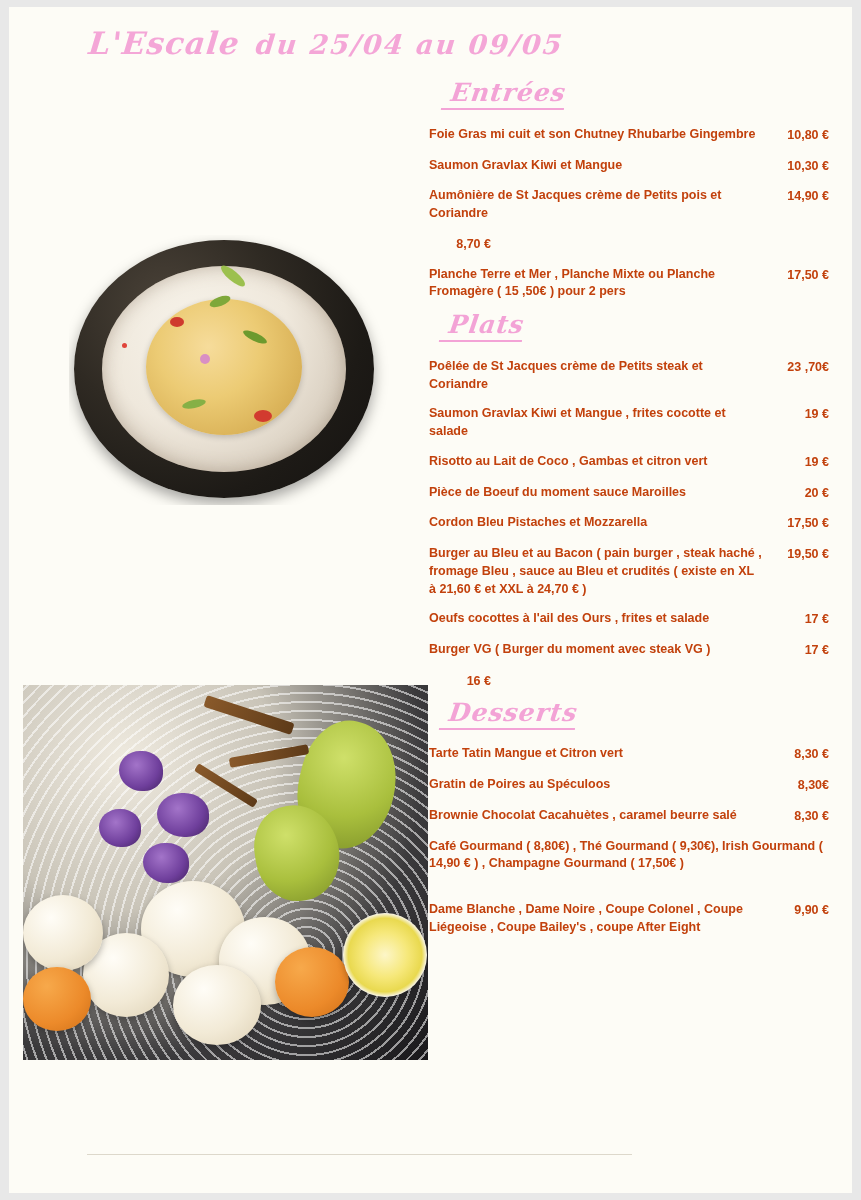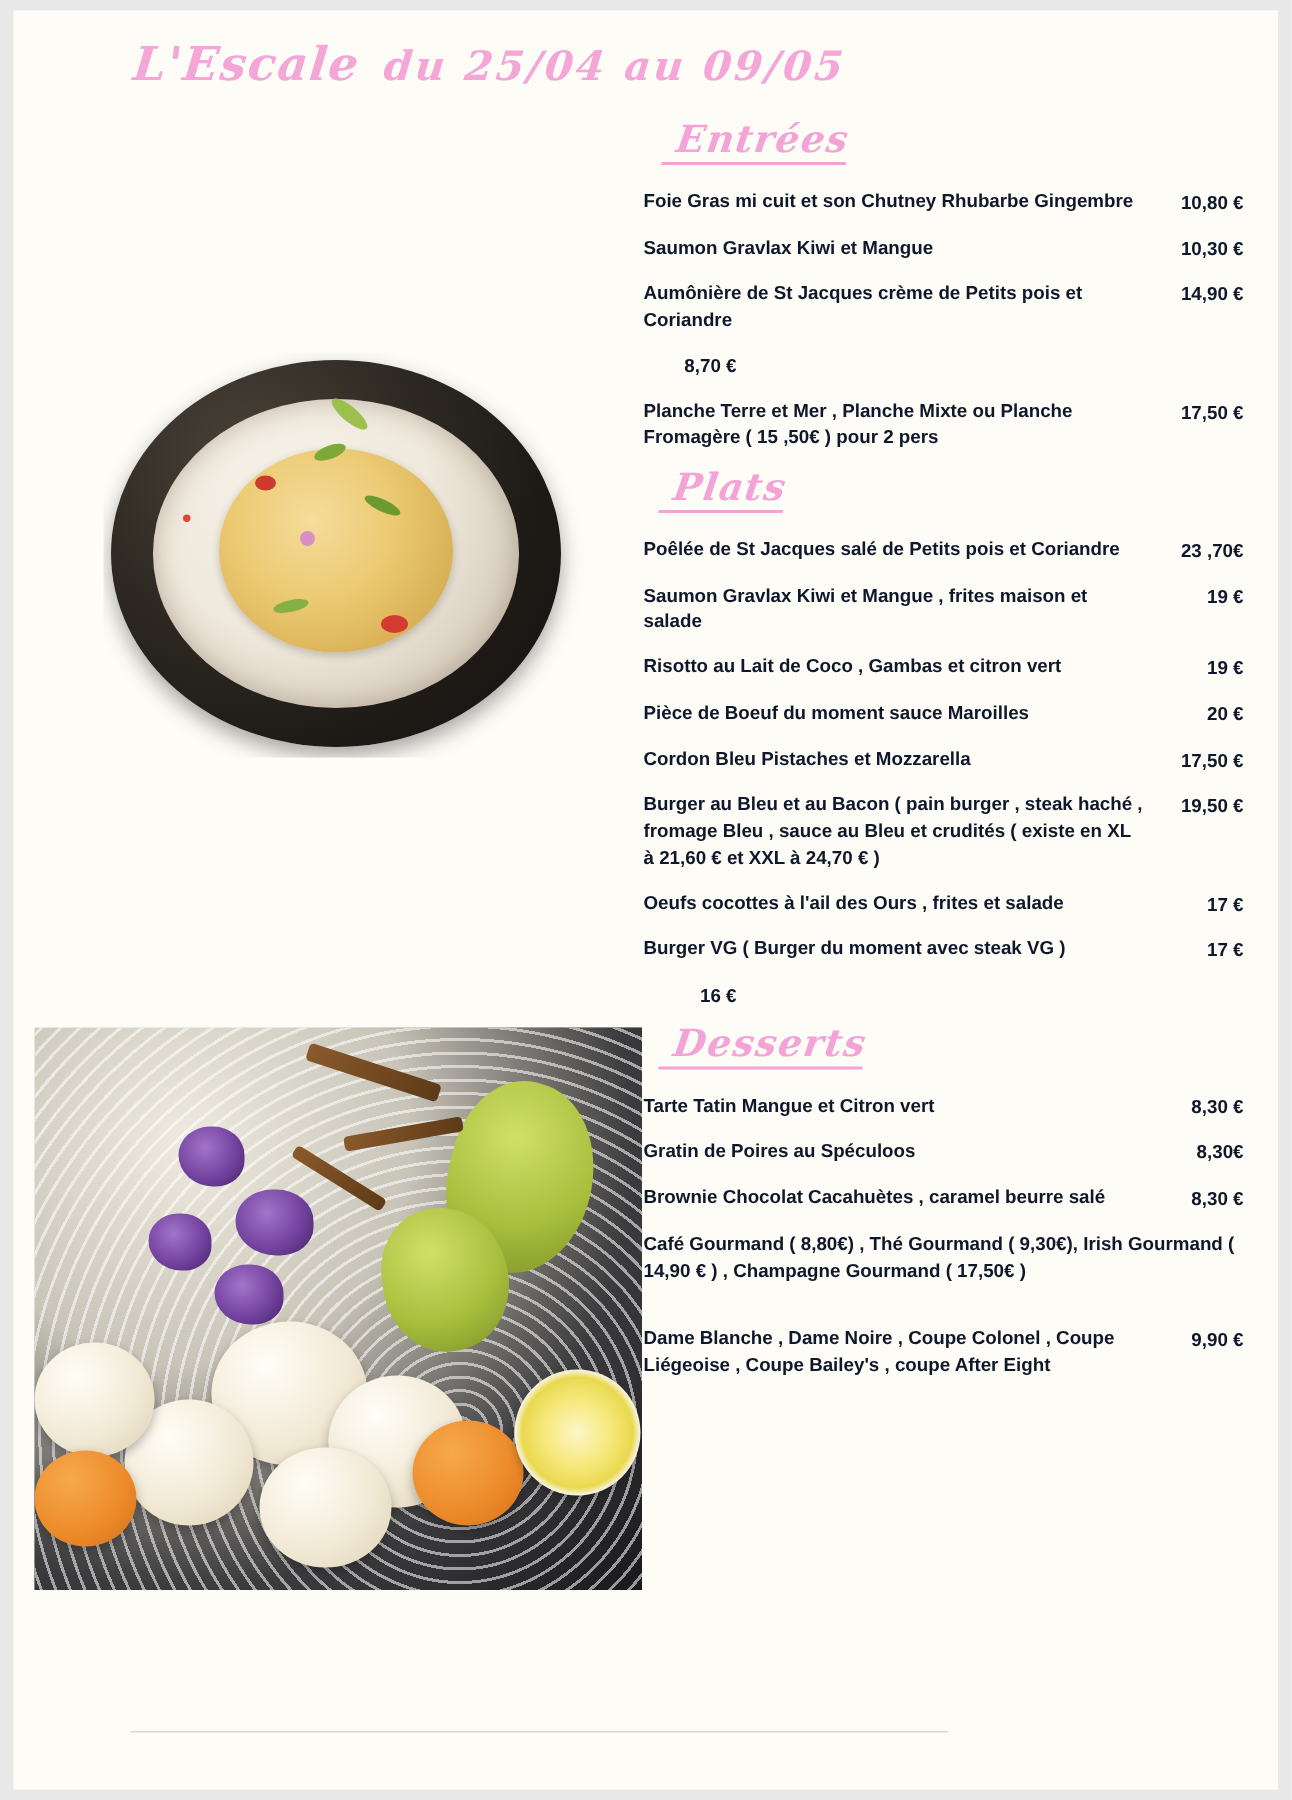--- a/index.html
+++ b/index.html
@@ -192,21 +192,21 @@
 
   .items { margin: 0; padding: 0; list-style: none; }
   .item {
     display: flex;
     align-items: flex-start;
     justify-content: space-between;
     gap: 4px;
     padding: 6px 0 6px 0;
     font-size: 12.5px;
     font-weight: bold;
-    color: #0f172a;
+    color: #c2410c;
     line-height: 1.42;
   }
   .item-name { flex: 1 1 auto; }
   .item-price {
     flex: 0 0 auto;
     text-align: right;
     min-width: 62px;
     font-weight: bold;
     white-space: nowrap;
     padding-top: 1px;
@@ -301,25 +301,25 @@
           </li>
         </ul>
       </div>
 
       <div class="sec-plats">
         <div class="section-title-wrap s-plats">
           <div class="section-title">Plats</div>
         </div>
         <ul class="items">
           <li class="item">
-            <span class="item-name">Poêlée de St Jacques salé de Petits pois et Coriandre</span>
+            <span class="item-name">Poêlée de St Jacques crème de Petits steak et Coriandre</span>
             <span class="item-price">23 ,70€</span>
           </li>
           <li class="item">
-            <span class="item-name">Saumon Gravlax Kiwi et Mangue   , frites maison et salade</span>
+            <span class="item-name">Saumon Gravlax Kiwi et Mangue   , frites cocotte et salade</span>
             <span class="item-price">19 €</span>
           </li>
           <li class="item">
             <span class="item-name">Risotto au Lait de Coco , Gambas et citron vert</span>
             <span class="item-price">19 €</span>
           </li>
           <li class="item">
             <span class="item-name">Pièce de Boeuf du moment sauce Maroilles</span>
             <span class="item-price">20 €</span>
           </li>

